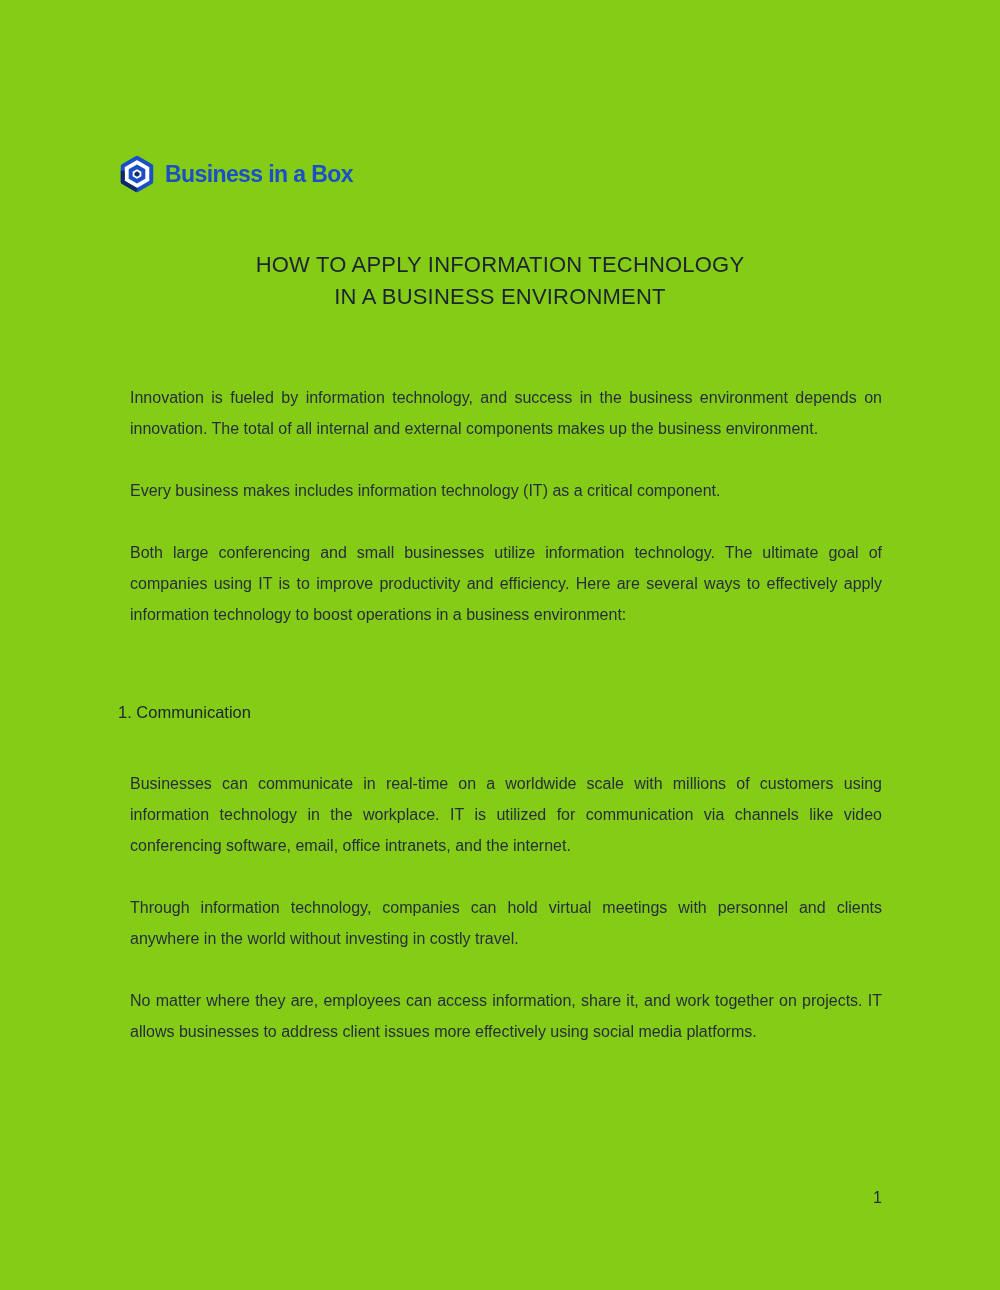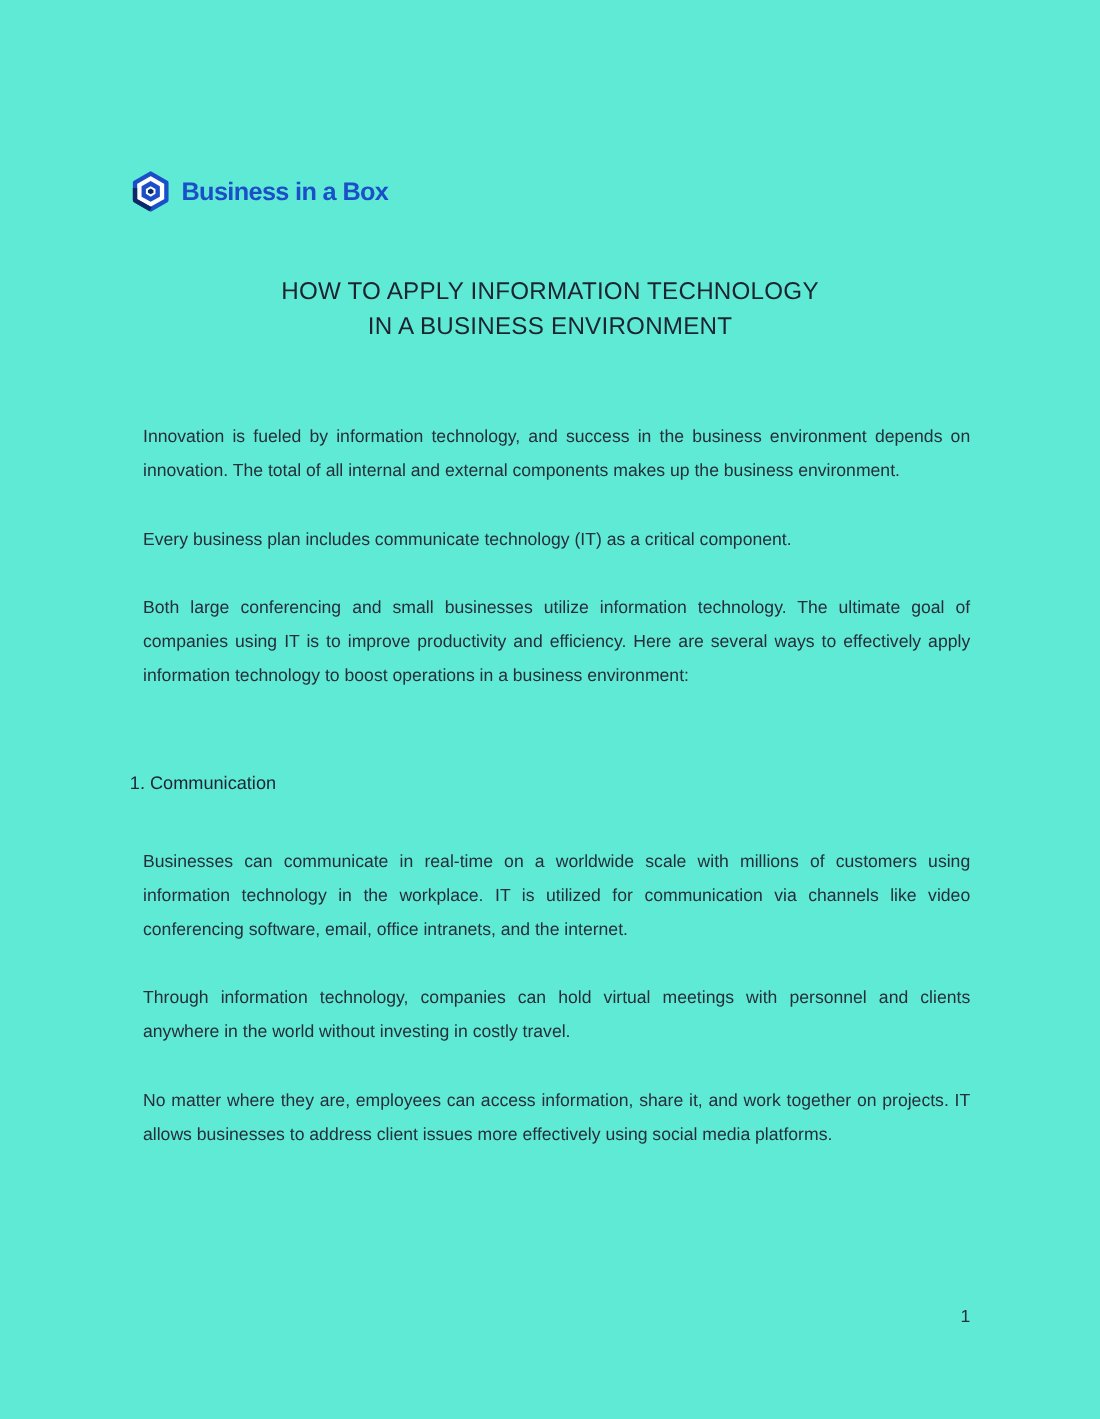--- a/index.html
+++ b/index.html
@@ -1,21 +1,21 @@
 <!DOCTYPE html>
 <html><head>
 <meta charset="utf-8">
 <style>
   * { margin: 0; padding: 0; box-sizing: border-box; }
   html, body { background: #ffffff; }
   .page {
     position: relative;
     width: 1000px;
     height: 1290px;
-    background: #5eead4;
+    background: #84cc16;
     font-family: "Liberation Sans", sans-serif;
     color: #272e3b;
     overflow: hidden;
     padding-left: 15px;
   }
   
   .logo {
     position: absolute;
     left: 118px;
     top: 155px;
@@ -96,21 +96,21 @@
     <span class="logo-text">Business in a Box</span>
   </div>
 
   <div class="doc-title">
     <div>HOW TO APPLY INFORMATION TECHNOLOGY</div>
     <div>IN A BUSINESS ENVIRONMENT</div>
   </div>
 
   <div class="content">
     <p>Innovation is fueled by information technology, and success in the business environment depends on innovation. The total of all internal and external components makes up the business environment.</p>
-    <p>Every business plan includes communicate technology (IT) as a critical component.</p>
+    <p>Every business makes includes information technology (IT) as a critical component.</p>
     <p>Both large conferencing and small businesses utilize information technology. The ultimate goal of companies using IT is to improve productivity and efficiency. Here are several ways to effectively apply information technology to boost operations in a business environment:</p>
 
     <h2>1. Communication</h2>
 
     <p>Businesses can communicate in real-time on a worldwide scale with millions of customers using information technology in the workplace. IT is utilized for communication via channels like video conferencing software, email, office intranets, and the internet.</p>
     <p>Through information technology, companies can hold virtual meetings with personnel and clients anywhere in the world without investing in costly travel.</p>
     <p>No matter where they are, employees can access information, share it, and work together on projects. IT allows businesses to address client issues more effectively using social media platforms.</p>
   </div>
 
   <div class="page-number">1</div>

